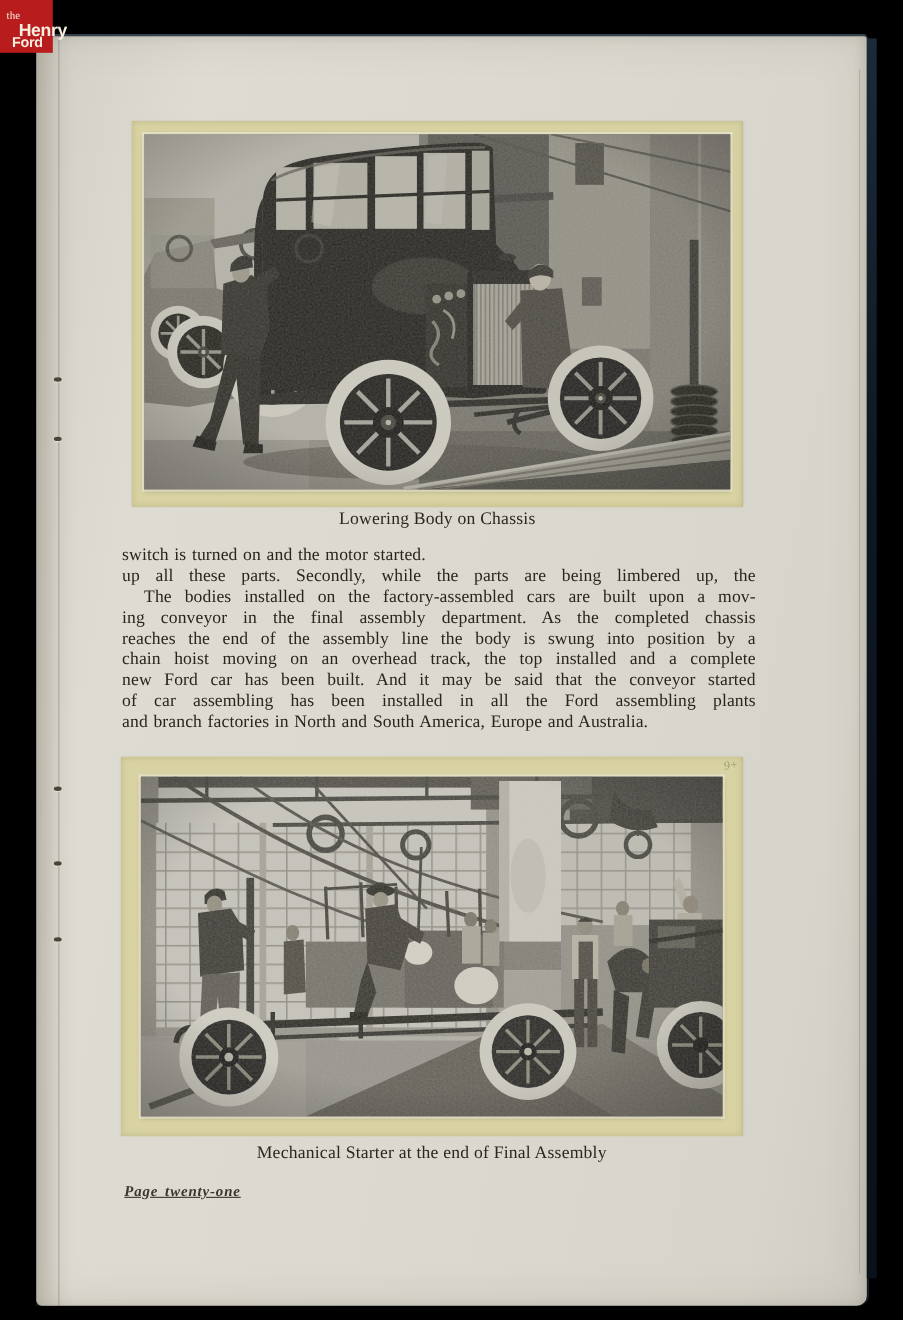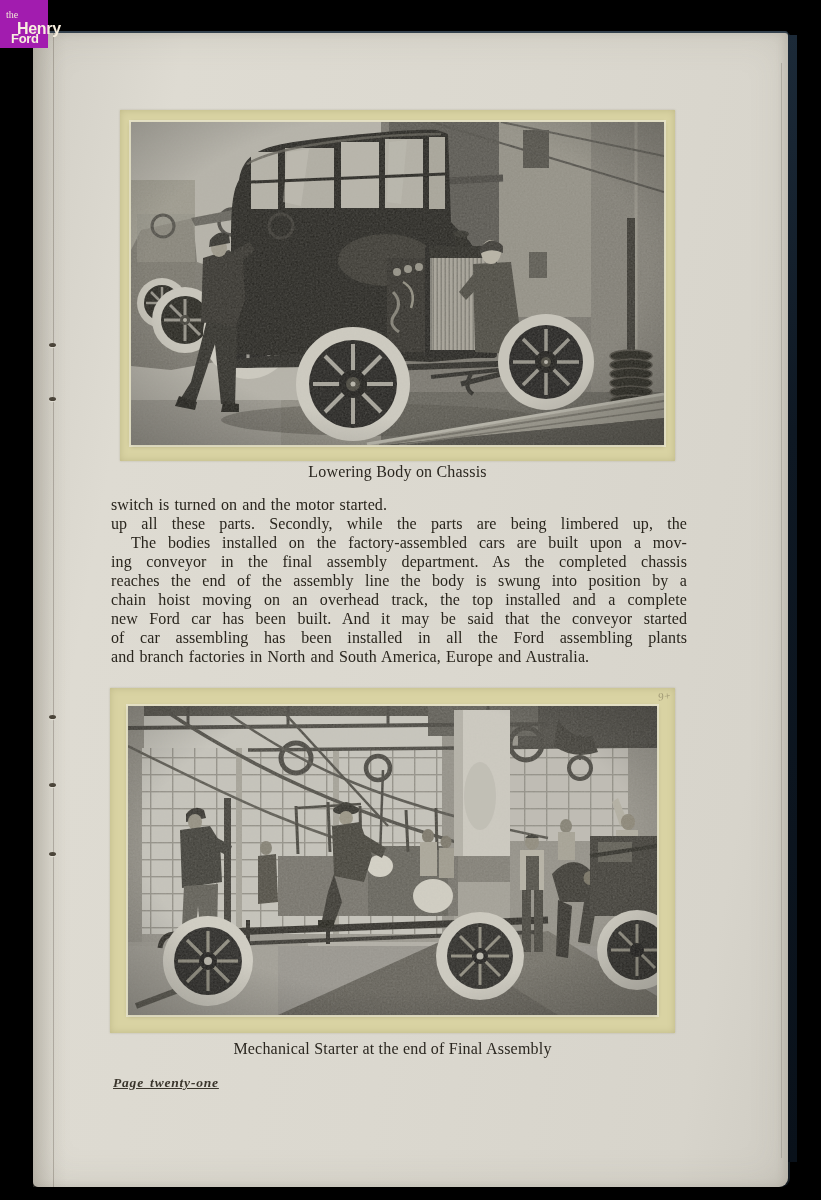--- a/index.html
+++ b/index.html
@@ -37,21 +37,21 @@
             line-height:19px;color:#29251d;}
   .tline{text-align:justify;text-align-last:justify;height:19px;overflow:hidden;
          word-spacing:1px;letter-spacing:0.1px;}
   .tline.pend{text-align-last:left;}
   .tline.indent{text-indent:20px;}
   .pagenum{position:absolute;left:80px;top:1042px;font-size:13.5px;font-style:italic;font-weight:bold;
            color:#3a352c;letter-spacing:0.8px;word-spacing:2px;text-decoration:underline;}
   .pencil{position:absolute;left:625px;top:657px;font-size:11px;font-style:italic;
           color:rgba(90,82,60,0.45);transform:rotate(-7deg);}
   
-  .logo{position:absolute;left:0;top:0;width:48px;height:48px;background:#a21caf;z-index:5;}
+  .logo{position:absolute;left:0;top:0;width:48px;height:48px;background:#b91c1c;z-index:5;}
   .logo .the{position:absolute;left:6px;top:9px;font-size:10px;color:#f2e9d8;font-family:"Liberation Serif",serif;}
   .logo .henry{position:absolute;left:17px;top:20px;font-size:16px;font-weight:bold;color:#f7efdf;
                font-family:"Liberation Sans",sans-serif;letter-spacing:-0.3px;}
   .logo .ford{position:absolute;left:11px;top:31px;font-size:13px;font-weight:bold;color:#f7efdf;
               font-family:"Liberation Sans",sans-serif;letter-spacing:-0.3px;}
 </style>
 </head>
 <body>
 
 <div class="stage">

